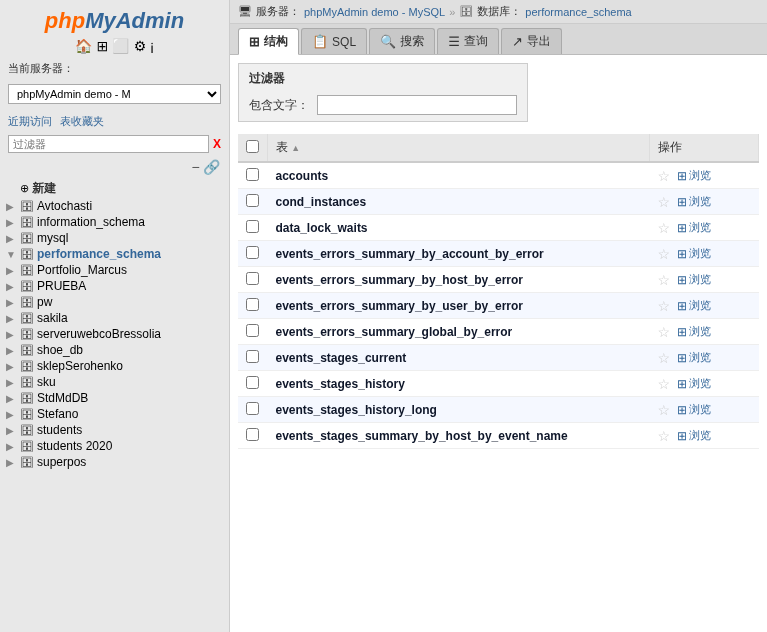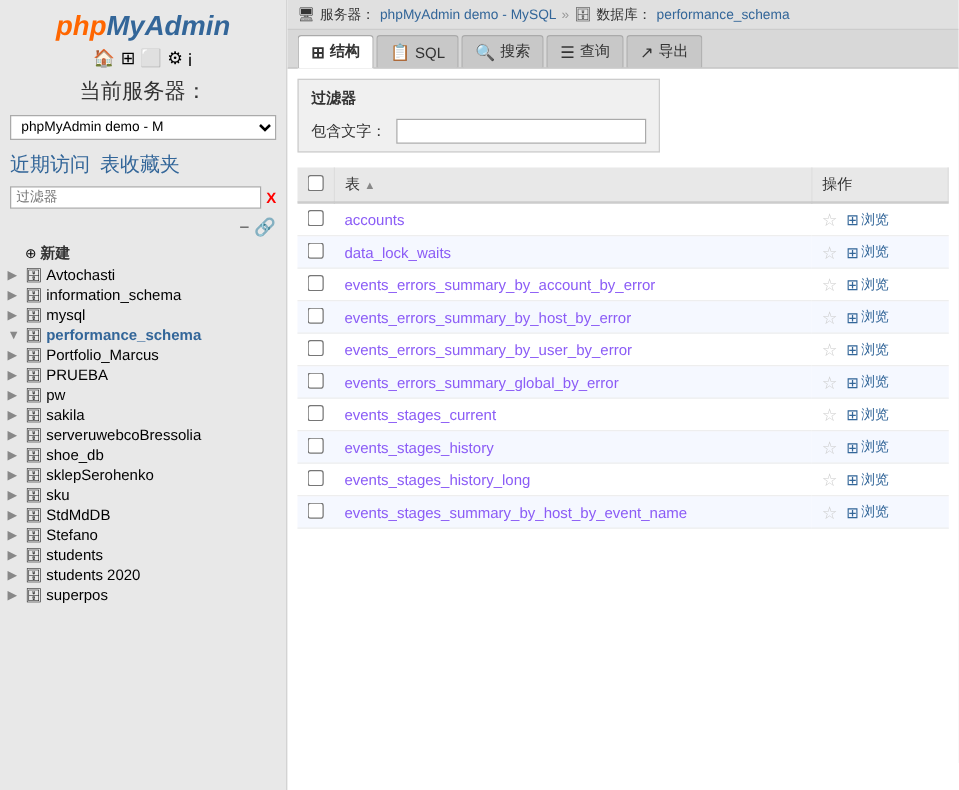--- a/index.html
+++ b/index.html
@@ -34,22 +34,22 @@
 
     #logo-icons {
       display: flex;
       justify-content: center;
       gap: 4px;
       margin: 4px 0;
       font-size: 14px;
     }
 
     #server-label {
-      text-align: center;
-      font-size: 17px;
+      text-align: left;
+      font-size: 11px;
       color: #333;
       margin-bottom: 4px;
     }
 
     #server-select-area {
       padding: 0 8px 6px 8px;
     }
 
     #server-select {
       width: 100%;
@@ -57,21 +57,21 @@
       padding: 2px 4px;
       border: 1px solid #aaa;
       background: white;
       cursor: pointer;
     }
 
     #nav-tabs {
       display: flex;
       gap: 8px;
       padding: 4px 8px;
-      font-size: 16px;
+      font-size: 11px;
       color: #336699;
       cursor: pointer;
     }
 
     #nav-tabs span { cursor: pointer; color: #336699; }
 
     #filter-area {
       padding: 2px 8px 4px 8px;
       display: flex;
       align-items: center;
@@ -289,23 +289,24 @@
       padding: 4px 8px;
       vertical-align: middle;
     }
 
     #tables-table tbody td:first-child {
       text-align: center;
       width: 24px;
     }
 
     .table-name-link {
-      color: #8b5cf6;
+      color: #0f172a;
       cursor: pointer;
       text-decoration: none;
+      font-weight: bold;
     }
 
     .actions-cell {
       display: flex;
       align-items: center;
       gap: 4px;
       white-space: nowrap;
     }
 
     .star-icon { color: #ccc; font-size: 14px; cursor: pointer; }
@@ -533,20 +534,33 @@
                   <span class="star-icon">☆</span>
                   <button class="action-btn">
                     <span class="action-icon">⊞</span>
                     <span>浏览</span>
                   </button>
                 </div>
               </td>
             </tr>
             <tr>
               <td><input type="checkbox" style=""></td>
+              <td><a class="table-name-link">cond_instances</a></td>
+              <td>
+                <div class="actions-cell">
+                  <span class="star-icon">☆</span>
+                  <button class="action-btn">
+                    <span class="action-icon">⊞</span>
+                    <span>浏览</span>
+                  </button>
+                </div>
+              </td>
+            </tr>
+            <tr>
+              <td><input type="checkbox" style=""></td>
               <td><a class="table-name-link">data_lock_waits</a></td>
               <td>
                 <div class="actions-cell">
                   <span class="star-icon">☆</span>
                   <button class="action-btn">
                     <span class="action-icon">⊞</span>
                     <span>浏览</span>
                   </button>
                 </div>
               </td>

